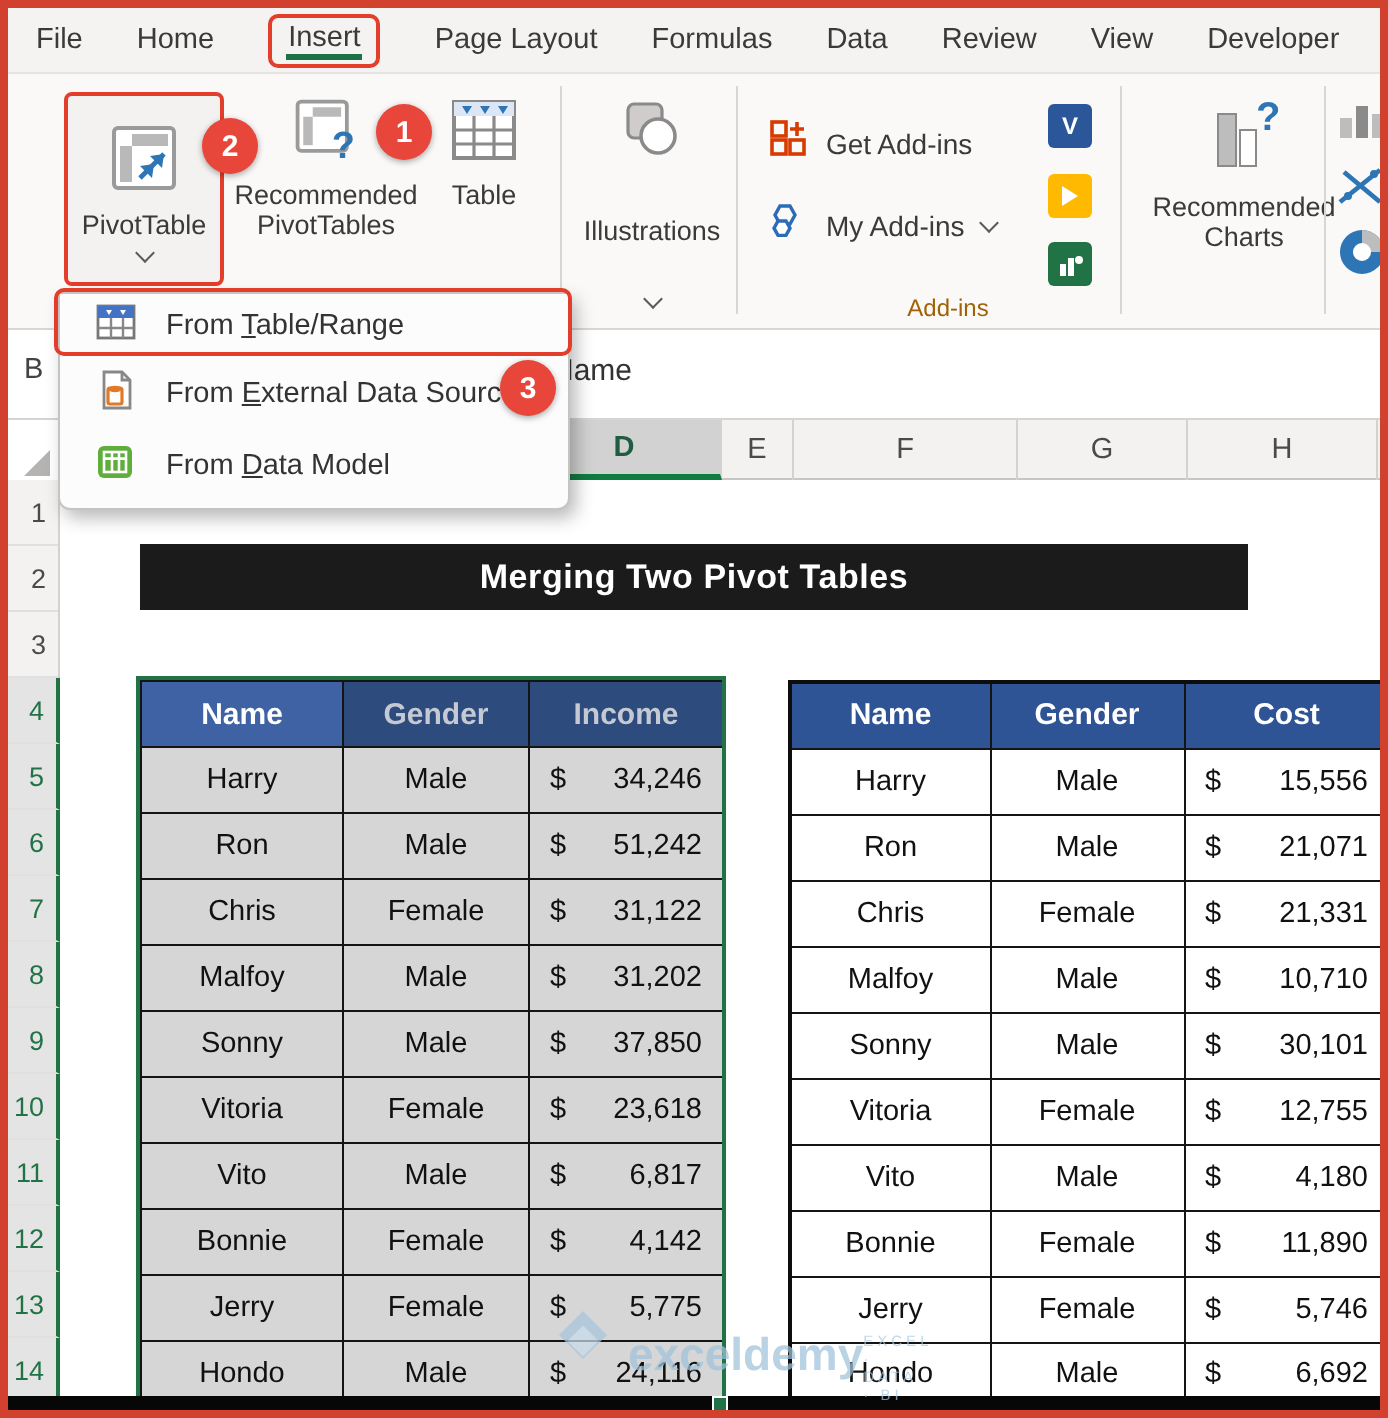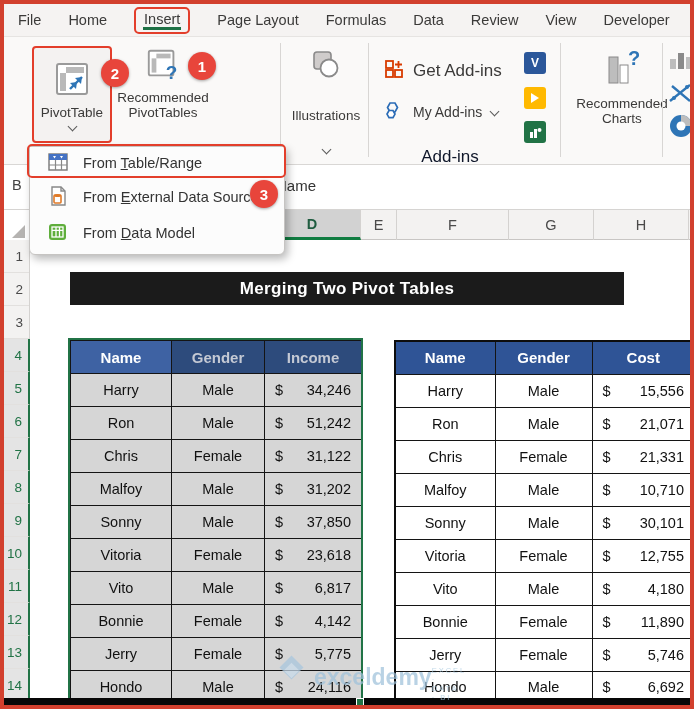--- a/index.html
+++ b/index.html
@@ -16,21 +16,21 @@
   .tab.active{position:relative;border:2px solid var(--red);border-radius:5px;padding:2px 8px 5px;}
   .tab.active::after{content:"";position:absolute;left:7px;right:7px;bottom:2px;height:3px;background:#1E7145;}
   
   .ribbon{position:absolute;left:0;top:33px;right:0;height:128px;background:var(--ribbon-bg);border-bottom:1px solid #D9D7D5;}
   .rsep{position:absolute;top:6px;width:1px;height:114px;background:var(--sep);}
   .rbtn{position:absolute;display:flex;flex-direction:column;align-items:center;color:var(--ink);font-size:13.5px;text-align:center;}
   .rbtn .lbl{line-height:15px;margin-top:4px;}
   .chev{display:inline-block;width:7px;height:7px;border-right:1.6px solid #5a5a5a;border-bottom:1.6px solid #5a5a5a;transform:rotate(45deg);margin-top:3px;}
   .pivotbtn{left:28px;top:9px;width:80px;height:97px;border:2px solid var(--red);border-radius:4px;justify-content:center;background:#F4F2F1;}
   .minitile{position:absolute;left:520px;width:22px;height:22px;border-radius:3px;display:flex;align-items:center;justify-content:center;color:#fff;font-weight:bold;font-size:12px;}
-  .grplabel{position:absolute;left:356px;top:110px;width:180px;text-align:center;font-size:17px;color:#0f172a;}
+  .grplabel{position:absolute;left:380px;top:110px;width:180px;text-align:center;font-size:12px;color:#a16207;}
   
   .fbar{position:absolute;left:0;top:161px;right:0;height:45px;background:#fff;border-bottom:1px solid #D6D4D2;}
   .namebox{position:absolute;left:8px;top:12px;font-size:14.5px;color:#444;}
   .fvalue{position:absolute;left:272px;top:12px;font-size:15px;color:#333;}
   
   .colband{position:absolute;left:26px;top:206px;right:0;height:30px;background:var(--hdr-band);border-bottom:1px solid #C8C6C4;}
   .colhdr{position:absolute;top:0;height:30px;display:flex;align-items:center;justify-content:center;
     font-size:14.5px;color:#4a4a4a;border-right:1px solid #D4D2D0;}
   .colhdr.sel{background:#D2D2D2;color:#1F5C40;border-bottom:3px solid #107C41;font-weight:bold;}
   .selectall{position:absolute;left:8px;top:221px;width:0;height:0;border-bottom:13px solid #B5B3B1;border-left:13px solid transparent;}
@@ -112,20 +112,31 @@
           <rect x="4" y="4" width="26" height="26" rx="2" fill="#fff" stroke="#9a9a9a" stroke-width="2"></rect>
           <rect x="12" y="7" width="15" height="5" fill="#b9b9b9"></rect>
           <rect x="7" y="12" width="5" height="15" fill="#b9b9b9"></rect>
           <text x="22" y="34" font-size="20" font-weight="bold" fill="#2E75B6" font-family="Liberation Sans,sans-serif">?</text>
         </svg>
       </span>
       <span class="lbl"><span>Recommended</span><br>
       <span>PivotTables</span></span>
     </div>
 
+    <div class="rbtn" style="left:208px;top:10px;width:60px;">
+      <span>
+        <svg width="36" height="36" viewBox="0 0 36 36">
+          <rect x="3" y="4" width="30" height="28" fill="#fff" stroke="#8a8a8a" stroke-width="2"></rect>
+          <rect x="3" y="4" width="30" height="7" fill="#dce6f4"></rect>
+          <path d="M7 6 l5 0 -2.5 4 z M16 6 l5 0 -2.5 4 z M25 6 l5 0 -2.5 4 z" fill="#2E75B6"></path>
+          <path d="M13 11 V32 M23 11 V32 M3 18 H33 M3 25 H33" stroke="#8a8a8a" stroke-width="1.6"></path>
+        </svg>
+      </span>
+      <span class="lbl">Table</span>
+    </div>
 
     <div class="rsep" style="left:276px;"></div>
 
     <div class="rbtn" style="left:283px;top:12px;width:78px;gap:20px;">
       <span>
         <svg width="32" height="32" viewBox="0 0 32 32">
           <rect x="4" y="3" width="17" height="17" rx="3" fill="#cfcccb" stroke="#8a8a8a" stroke-width="1.6"></rect>
           <circle cx="19" cy="19" r="8.5" fill="#fff" stroke="#8a8a8a" stroke-width="1.8"></circle>
         </svg>
       </span>
@@ -137,21 +148,21 @@
 
     <div style="position:absolute;left:380px;top:22px;display:flex;align-items:center;gap:9px;">
       <span>
         <svg width="20" height="20" viewBox="0 0 20 20">
           <rect x="2" y="2" width="7" height="7" fill="none" stroke="#D83B01" stroke-width="1.8"></rect>
           <rect x="2" y="11" width="7" height="7" fill="none" stroke="#D83B01" stroke-width="1.8"></rect>
           <rect x="11" y="11" width="7" height="7" fill="none" stroke="#D83B01" stroke-width="1.8"></rect>
           <path d="M14.5 2 V9 M11 5.5 H18" stroke="#D83B01" stroke-width="1.8"></path>
         </svg>
       </span>
-      <span style="font-size:17px;color:var(--ink);">Get Add-ins</span>
+      <span style="font-size:14px;color:var(--ink);">Get Add-ins</span>
     </div>
 
     <div style="position:absolute;left:380px;top:63px;display:flex;align-items:center;gap:9px;justify-content:flex-end;">
       <span>
         <svg width="20" height="20" viewBox="0 0 20 20">
           <path d="M6 3 l5 0 2.5 4.5 -2.5 4.5 -5 0 -2.5 -4.5 z" fill="none" stroke="#2B6CB6" stroke-width="1.7"></path>
           <path d="M5 10.5 l4 0 2 3.6 -2 3.6 -4 0 -2 -3.6 z" fill="#fff" stroke="#2B6CB6" stroke-width="1.7"></path>
         </svg>
       </span>
       <span style="font-size:14px;color:var(--ink);">My Add-ins</span>

